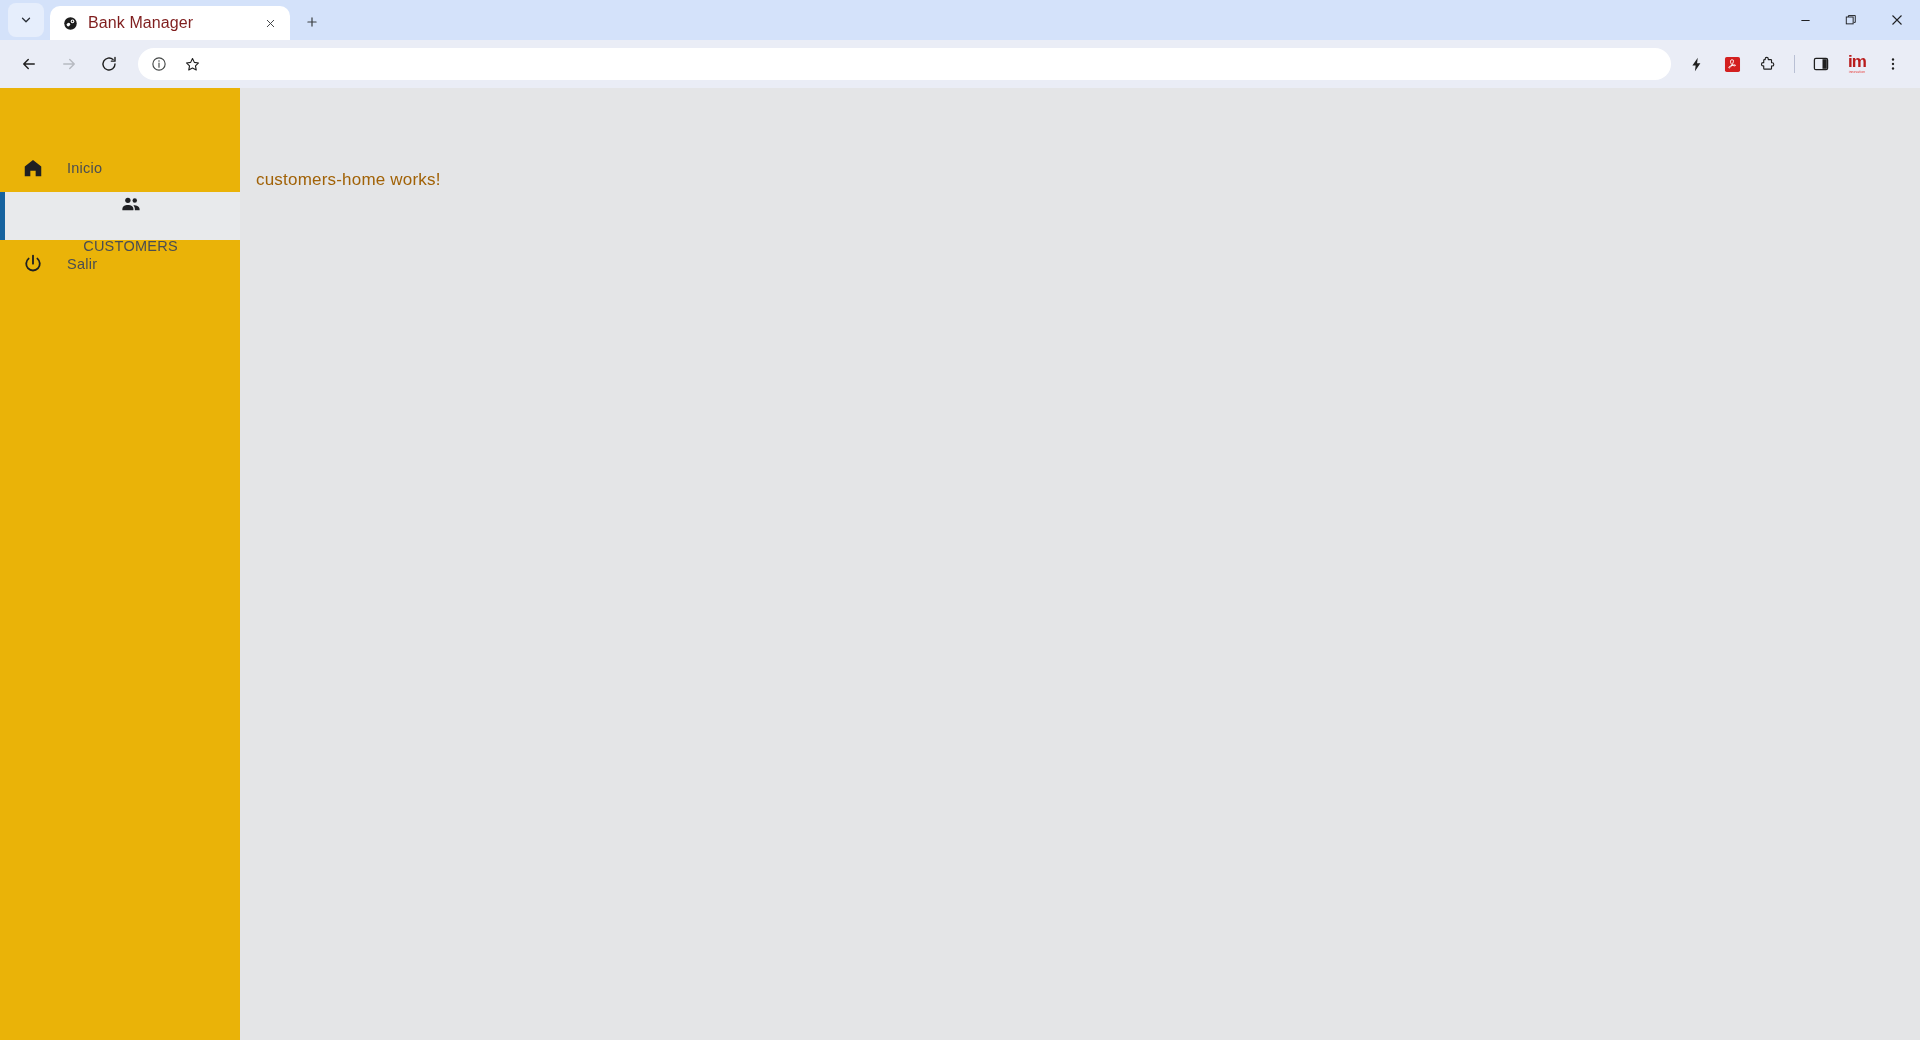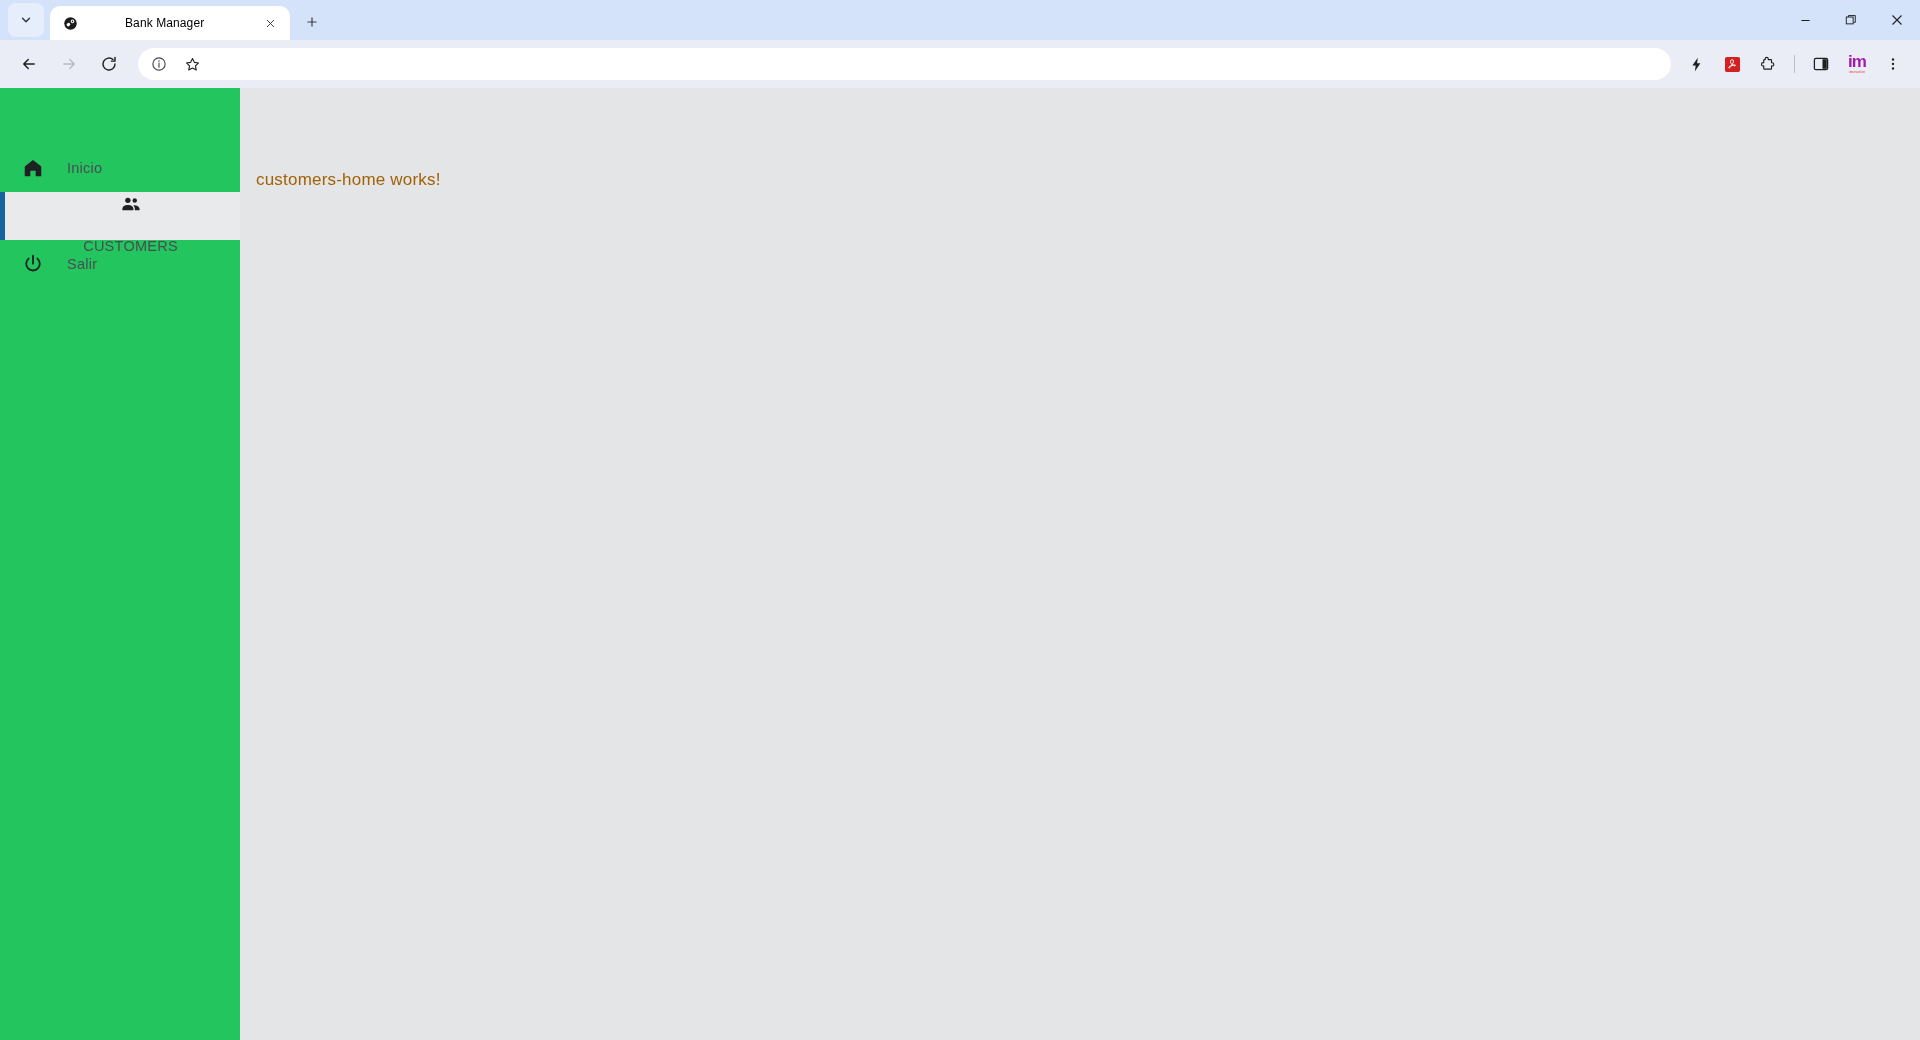--- a/index.html
+++ b/index.html
@@ -60,27 +60,26 @@
   }
 
   .tab-favicon {
     width: 16px; height: 16px;
     flex: 0 0 16px;
     display: flex; align-items: center; justify-content: center;
   }
 
   .tab-title {
     flex: 1 1 auto;
-    font-size: 12px;
-    color: #000000;
+    font-size: 16px;
+    color: #7f1d1d;
     white-space: nowrap;
     overflow: hidden;
     text-overflow: ellipsis;
     letter-spacing: .1px;
-    margin-left: 37px;
   }
 
   .tab-close {
     width: 20px; height: 20px;
     border-radius: 50%;
     display: flex; align-items: center; justify-content: center;
     flex: 0 0 20px;
     cursor: pointer;
   }
 
@@ -176,21 +175,21 @@
   .tb-divider {
     width: 1px;
     height: 18px;
     background: #b9c0d4;
     margin: 0 7px;
   }
 
   .im-logo {
     font-size: 17px;
     font-weight: bold;
-    color: #a21caf;
+    color: #b91c1c;
     letter-spacing: -1px;
     line-height: 1;
     font-family: "Liberation Sans", sans-serif;
   }
   .im-sub {
     font-size: 3.2px;
     color: #e8302c;
     letter-spacing: .2px;
     text-align: center;
     line-height: 1;
@@ -263,21 +262,21 @@
 
   .chev {
     width: 18px; height: 18px;
     display:flex; align-items:center; justify-content:center;
   }
 
   .sidebar {
     position: absolute;
     top: 0; left: 0; bottom: 0;
     width: 240px;
-    background: #22c55e;
+    background: #eab308;
     z-index: 3;
     padding-top: 56px;
   }
 
   .nav-item {
     height: 48px;
     display: flex;
     align-items: center;
     padding-left: 16px;
     gap: 22px;

